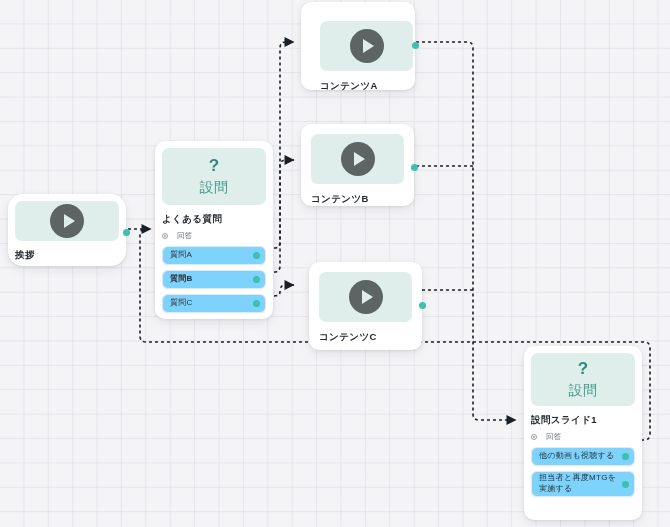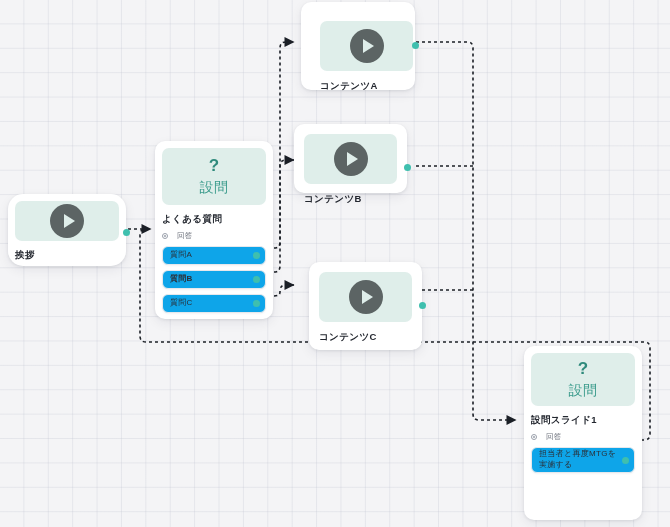--- a/index.html
+++ b/index.html
@@ -98,21 +98,21 @@
   .ans-dot-icon::after {
     content: "";
     position: absolute;
     left: 1px; top: 1px;
     width: 2px; height: 2px;
     background: #9aa0ab;
     border-radius: 50%;
   }
   .option {
     position: relative;
-    background: #0ea5e9;
+    background: #7dd3fc;
     border: 1px solid #e6e8ec;
     border-radius: 6px;
     font-size: 8px;
     color: #2b2f37;
     display: flex;
     align-items: center;
     padding: 0 16px 0 7px;
     box-sizing: border-box;
     letter-spacing: 0.3px;
     line-height: 1.35;
@@ -205,21 +205,21 @@
   <div class="node" style="left:301px; top:2px; width:114px; height:88px; padding:19px;">
     <div class="media" style="width:93px; height:50px;">
       <div class="play-circle">
         <div class="play-tri"></div>
       </div>
     </div>
     <div class="node-title" style="margin-top:9px;">コンテンツA</div>
     <span class="port port-node" style="top:40px; margin-top:0;"></span>
   </div>
 
-  <div class="node" style="left:294px; top:124px; width:113px; height:69px; padding:10px;">
+  <div class="node" style="left:301px; top:124px; width:113px; height:82px; padding:10px;">
     <div class="media" style="width:93px; height:50px;">
       <div class="play-circle">
         <div class="play-tri"></div>
       </div>
     </div>
     <div class="node-title" style="margin-top:9px;">コンテンツB</div>
     <span class="port port-node" style="top:40px; margin-top:0;"></span>
   </div>
 
   <div class="node" style="left:301px; top:262px; width:113px; height:88px; padding:10px;margin-left:8px;">
@@ -235,19 +235,23 @@
   <div class="node" style="left:524px; top:346px; width:118px; height:174px; padding:7px;">
     <div class="media" style="width:104px; height:53px; flex-direction:column;">
       <div class="q-mark">?</div>
       <div class="q-sub">設問</div>
     </div>
     <div class="node-title" style="margin-top:8px;">設問スライド1</div>
     <div class="answer-label" style="margin-top:5px;">
       <span class="ans-dot-icon"></span>
       <span>回答</span>
     </div>
+    <div class="option" style="margin-top:5px; height:19px;">
+      <span>他の動画も視聴する</span>
+      <span class="port port-right-opt"></span>
+    </div>
     <div class="option" style="margin-top:5px; min-height:26px; align-items:center;">
       <span>担当者と再度MTGを実施する</span>
       <span class="port port-right-opt"></span>
     </div>
   </div>
 
 </div>
 
 </body></html>

